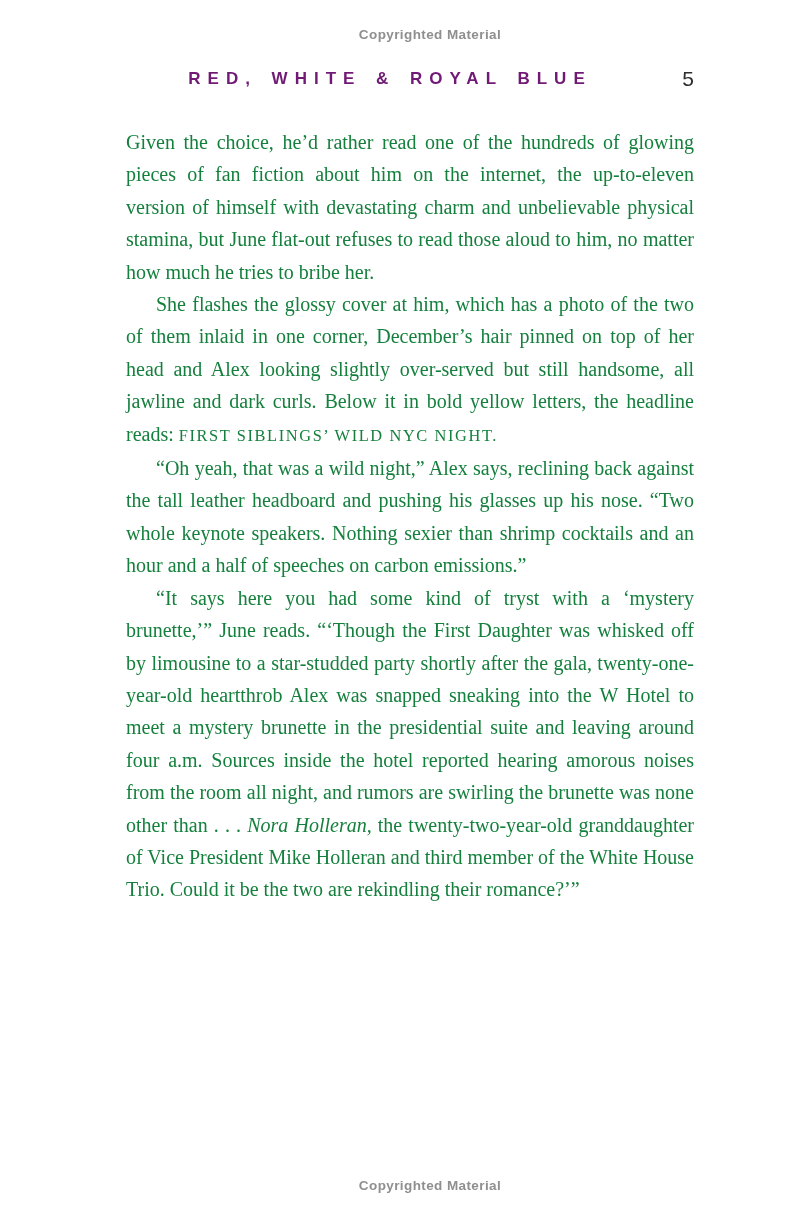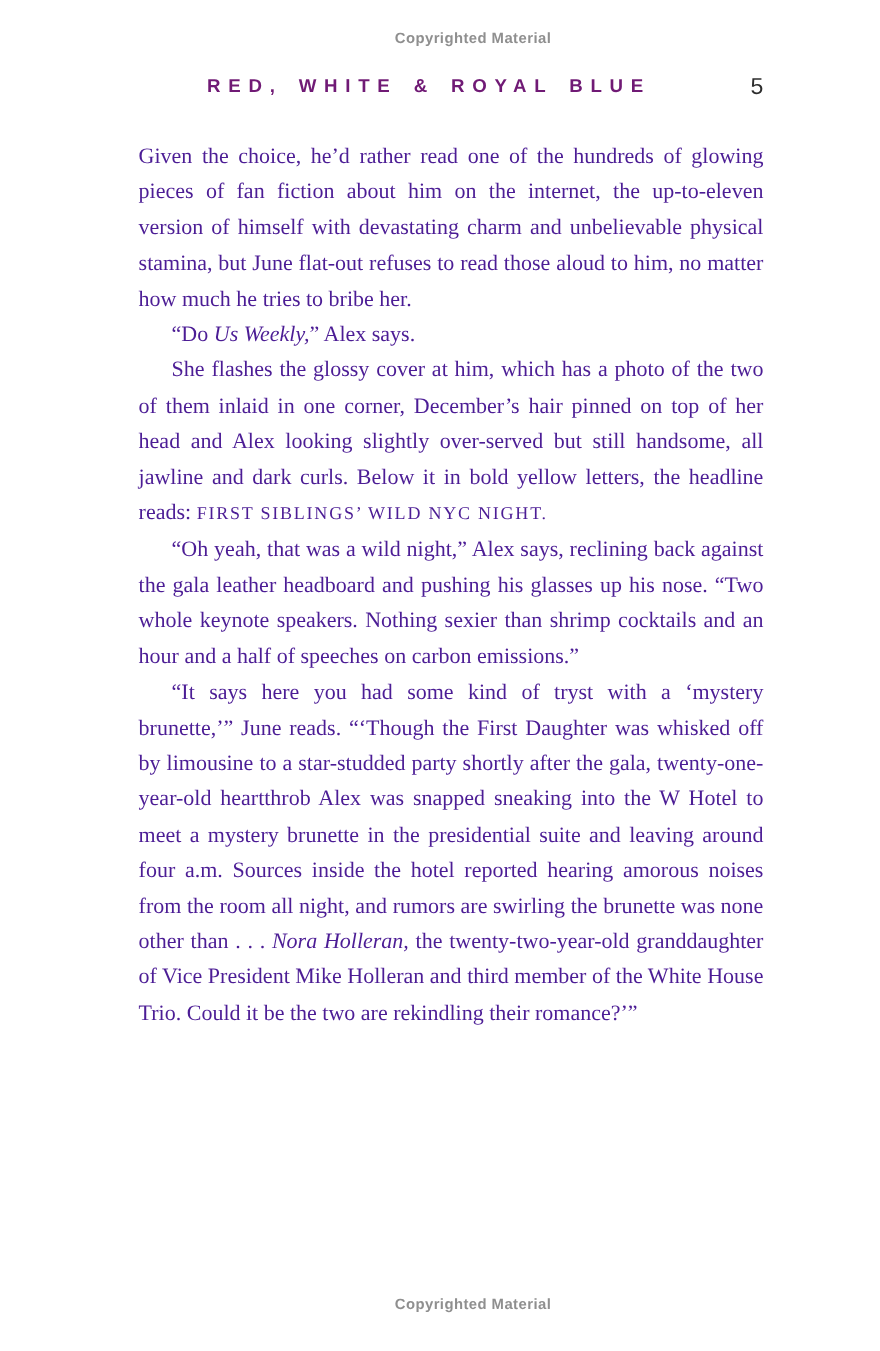--- a/index.html
+++ b/index.html
@@ -58,21 +58,21 @@
     font-weight: 400;
     color: #2d2d2d;
   }
   .page-body {
     position: absolute;
     top: 126px;
     left: 126px;
     width: 568px;
     font-size: 20px;
     line-height: 32.4px;
-    color: #4c1d95;
+    color: #15803d;
     text-align: justify;
   }
   .para {
     margin: 0;
     text-align: justify;
   }
   .para.indent {
     text-indent: 30px;
   }
   .italic {
@@ -90,21 +90,20 @@
 
   <div class="copyright top">Copyrighted Material</div>
 
   <div class="running-header">
     <div class="book-title">RED, WHITE &amp; ROYAL BLUE</div>
     <div class="page-number">5</div>
   </div>
 
   <div class="page-body">
       <p class="para"><span>Given the choice, he’d rather read one of the hundreds of glowing pieces of fan fiction about him on the internet, the up-to-eleven version of himself with devastating charm and unbelievable physical stamina, but June flat-out refuses to read those aloud to him, no matter how much he tries to bribe her.</span></p>
-      <p class="para indent"><span>“Do </span><span class="italic">Us Weekly,</span><span>” Alex says.</span></p>
       <p class="para indent"><span>She flashes the glossy cover at him, which has a photo of the two of them inlaid in one corner, December’s hair pinned on top of her head and Alex looking slightly over-served but still handsome, all jawline and dark curls. Below it in bold yellow letters, the headline reads: </span><span class="smallcaps">FIRST SIBLINGS’ WILD NYC NIGHT.</span></p>
-      <p class="para indent"><span>“Oh yeah, that was a wild night,” Alex says, reclining back against the gala leather headboard and pushing his glasses up his nose. “Two whole keynote speakers. Nothing sexier than shrimp cocktails and an hour and a half of speeches on carbon emissions.”</span></p>
+      <p class="para indent"><span>“Oh yeah, that was a wild night,” Alex says, reclining back against the tall leather headboard and pushing his glasses up his nose. “Two whole keynote speakers. Nothing sexier than shrimp cocktails and an hour and a half of speeches on carbon emissions.”</span></p>
       <p class="para indent"><span>“It says here you had some kind of tryst with a ‘mystery brunette,’” June reads. “‘Though the First Daughter was whisked off by limousine to a star-studded party shortly after the gala, twenty-one-year-old heartthrob Alex was snapped sneaking into the W Hotel to meet a mystery brunette in the presidential suite and leaving around four a.m. Sources inside the hotel reported hearing amorous noises from the room all night, and rumors are swirling the brunette was none other than . . . </span><span class="italic">Nora Holleran,</span><span> the twenty-two-year-old granddaughter of Vice President Mike Holleran and third member of the White House Trio. Could it be the two are rekindling their romance?’”</span></p>
     </div>
 
   <div class="copyright bottom">Copyrighted Material</div>
 
 </div>
 
 </body></html>

